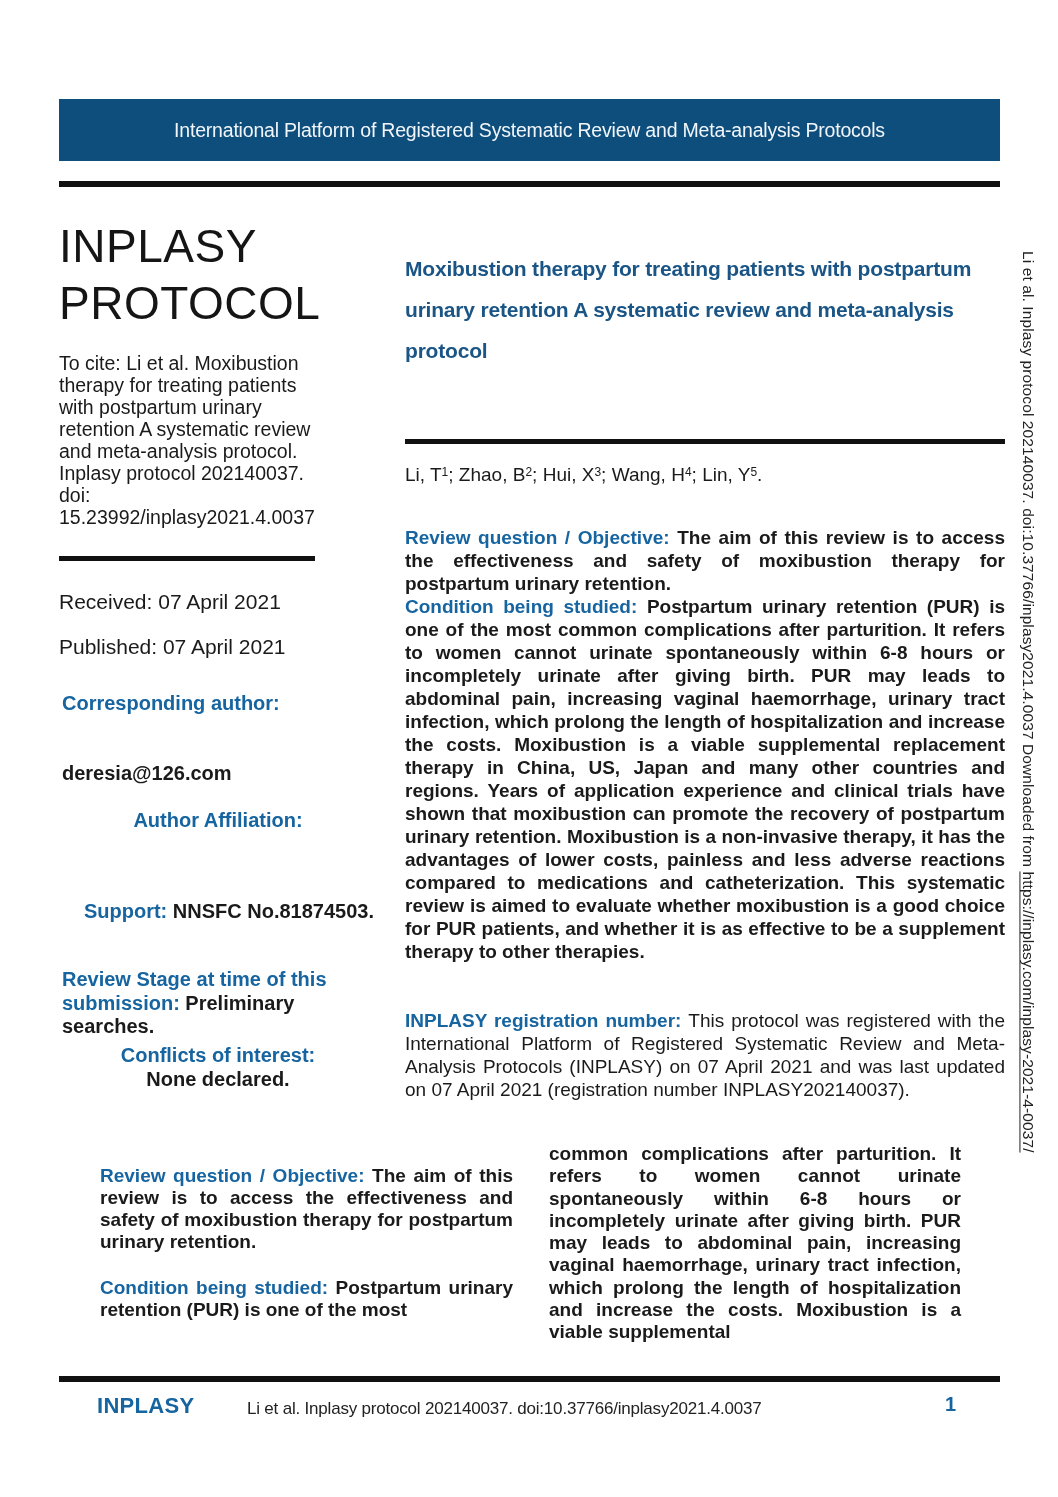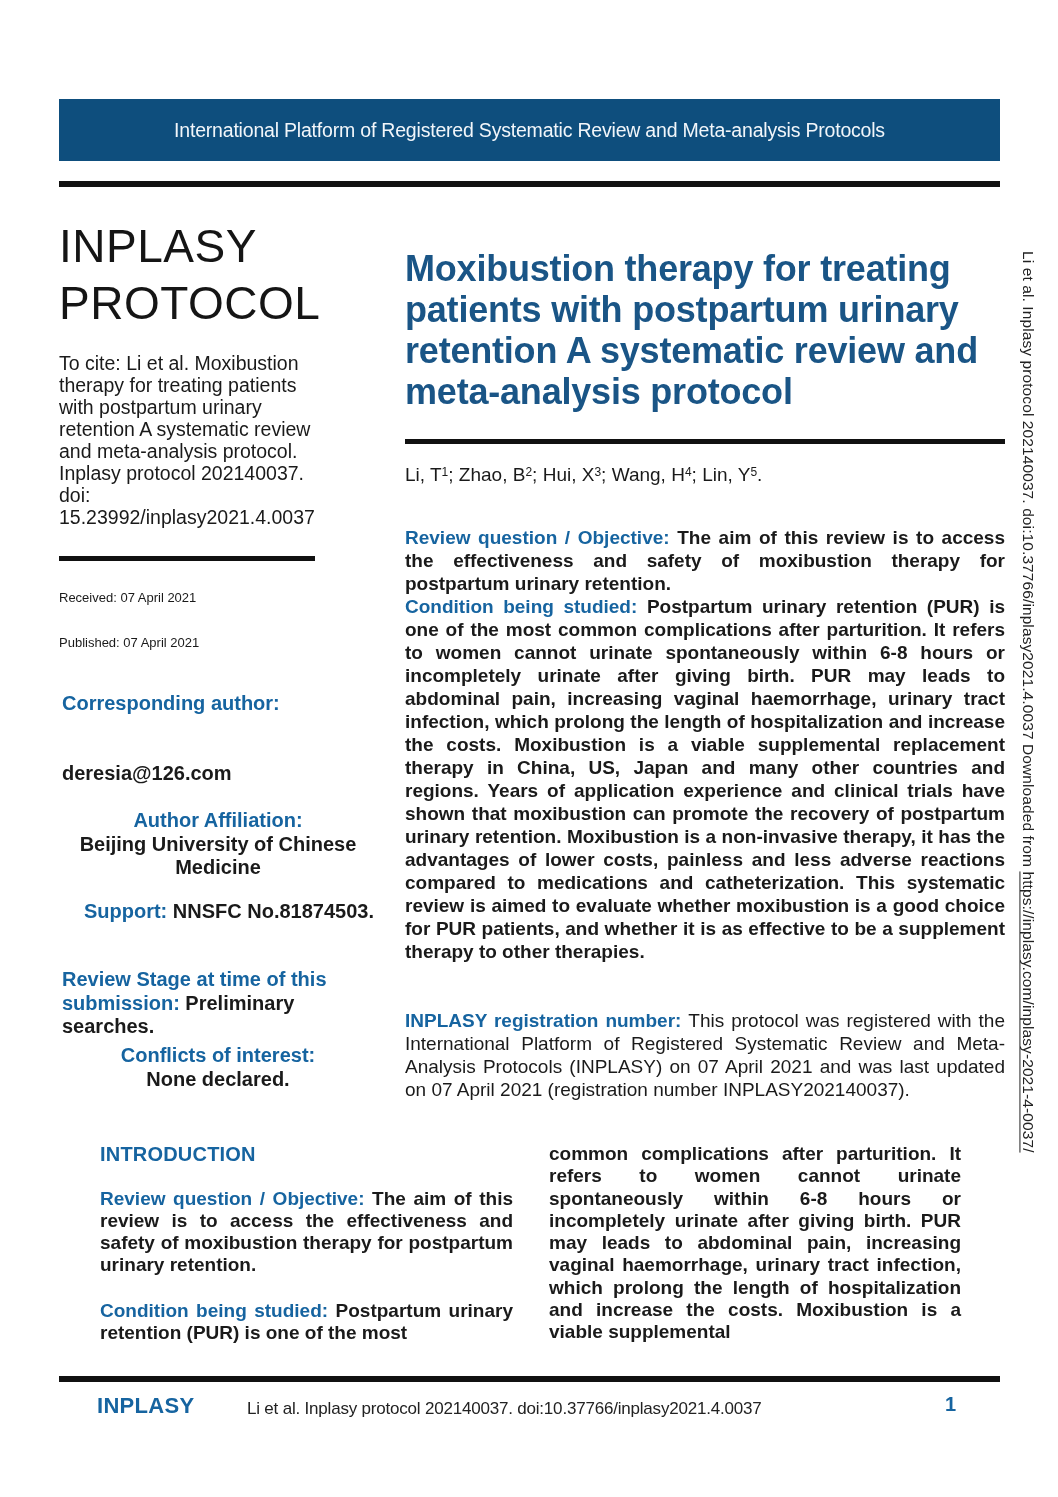--- a/index.html
+++ b/index.html
@@ -21,37 +21,37 @@
     background:var(--banner-bg);
     display:flex;align-items:center;justify-content:center;
   }
   .banner span{color:#f2f6fa;font-size:19.5px;letter-spacing:-0.2px;}
   .rule-top{left:59px;top:181px;width:941px;height:6px;}
 
   .brand{position:absolute;left:59px;top:218px;width:340px;font-size:46px;line-height:57px;letter-spacing:0.5px;color:#151515;}
   .cite{position:absolute;left:59px;top:352px;width:268px;font-size:19.5px;line-height:22px;}
   .cite-rule{left:59px;top:556px;width:256px;height:5px;}
 
-  .date{position:absolute;left:59px;font-size:13px;}
+  .date{position:absolute;left:59px;font-size:21px;}
   .date-received{top:590px;}
   .date-published{top:635px;}
 
   .meta{position:absolute;left:62px;width:312px;font-size:20px;line-height:23.5px;font-weight:bold;}
   .meta .lbl{color:var(--heading-blue);}
   .meta-corresponding{top:692px;}
   .meta-email{top:762px;}
   .meta-affiliation{top:809px;text-align:center;}
   .meta-support{top:900px;text-align:right;}
   .meta-stage{top:952px;margin-top:16px;}
   .meta-conflicts{top:1044px;text-align:center;}
   .block{display:block;}
 
   .article{position:absolute;left:405px;top:248px;width:600px;}
   .title{
-    font-size:36px;line-height:41px;font-weight:bold;color:var(--title-blue);
+    font-size:21px;line-height:41px;font-weight:bold;color:var(--title-blue);
     letter-spacing:-0.2px;
   }
   .title-rule{left:405px;top:439px;width:600px;height:5px;}
   .authors{position:absolute;left:405px;top:464px;width:600px;font-size:19px;}
   .authors sup{font-size:12px;vertical-align:5px;}
 
   .para{font-size:19px;line-height:23px;text-align:justify;}
   .para .lbl{color:var(--heading-blue);font-weight:bold;}
   .bold-para{font-weight:bold;}
   .p-review{position:absolute;left:405px;top:526px;width:600px;}
@@ -98,21 +98,20 @@
 <p class="date date-published">Published: 07 April 2021</p>
 
 <div class="meta meta-corresponding">
   <span class="lbl block">Corresponding author:</span>
 </div>
 
 <div class="meta meta-email">deresia@126.com</div>
 
 <div class="meta meta-affiliation">
   <span class="lbl block">Author Affiliation:</span>
-  <span class="block">Beijing University of Chinese Medicine</span>
 </div>
 
 <div class="meta meta-support"><span class="lbl">Support: </span><span>NNSFC No.81874503.</span></div>
 
 <div class="meta meta-stage"><span class="lbl">Review Stage at time of this submission: </span><span>Preliminary searches.</span></div>
 
 <div class="meta meta-conflicts">
   <span class="lbl block">Conflicts of interest:</span>
   <span class="block">None declared.</span>
 </div>
@@ -124,21 +123,20 @@
 
 <p class="authors"><span>Li, T</span><sup>1</sup><span>; </span><span>Zhao, B</span><sup>2</sup><span>; </span><span>Hui, X</span><sup>3</sup><span>; </span><span>Wang, H</span><sup>4</sup><span>; </span><span>Lin, Y</span><sup>5</sup><span>.</span></p>
 
 <p class="para bold-para p-review"><span class="lbl">Review question / Objective: </span><span>The aim of this review is to access the effectiveness and safety of moxibustion therapy for postpartum urinary retention.</span></p>
 
 <p class="para bold-para p-condition"><span class="lbl">Condition being studied: </span><span>Postpartum urinary retention (PUR) is one of the most common complications after parturition. It refers to women cannot urinate spontaneously within 6-8 hours or incompletely urinate after giving birth. PUR may leads to abdominal pain, increasing vaginal haemorrhage, urinary tract infection, which prolong the length of hospitalization and increase the costs. Moxibustion is a viable supplemental replacement therapy in China, US, Japan and many other countries and regions. Years of application experience and clinical trials have shown that moxibustion can promote the recovery of postpartum urinary retention. Moxibustion is a non-invasive therapy, it has the advantages of lower costs, painless and less adverse reactions compared to medications and catheterization. This systematic review is aimed to evaluate whether moxibustion is a good choice for PUR patients, and whether it is as effective to be a supplement therapy to other therapies.</span></p>
 
 <p class="para p-registration"><span class="lbl">INPLASY registration number: </span><span>This protocol was registered with the International Platform of Registered Systematic Review and Meta-Analysis Protocols (INPLASY) on 07 April 2021 and was last updated on 07 April 2021 (registration number INPLASY202140037).</span></p>
 
 <section class="intro-left">
-  <h3 class="intro-heading">INTRODUCTION</h3>
   <p class="para bold-para ip-review"><span class="lbl">Review question / Objective: </span><span>The aim of this review is to access the effectiveness and safety of moxibustion therapy for postpartum urinary retention.</span></p>
   <p class="para bold-para ip-condition"><span class="lbl">Condition being studied: </span><span>Postpartum urinary retention (PUR) is one of the most</span></p>
 </section>
 
 <section class="intro-right">
   <p class="para bold-para">common complications after parturition. It refers to women cannot urinate spontaneously within 6-8 hours or incompletely urinate after giving birth. PUR may leads to abdominal pain, increasing vaginal haemorrhage, urinary tract infection, which prolong the length of hospitalization and increase the costs. Moxibustion is a viable supplemental</p>
 </section>
 
 <div class="rule footer-rule"></div>
 <span class="footer-brand">INPLASY</span>

